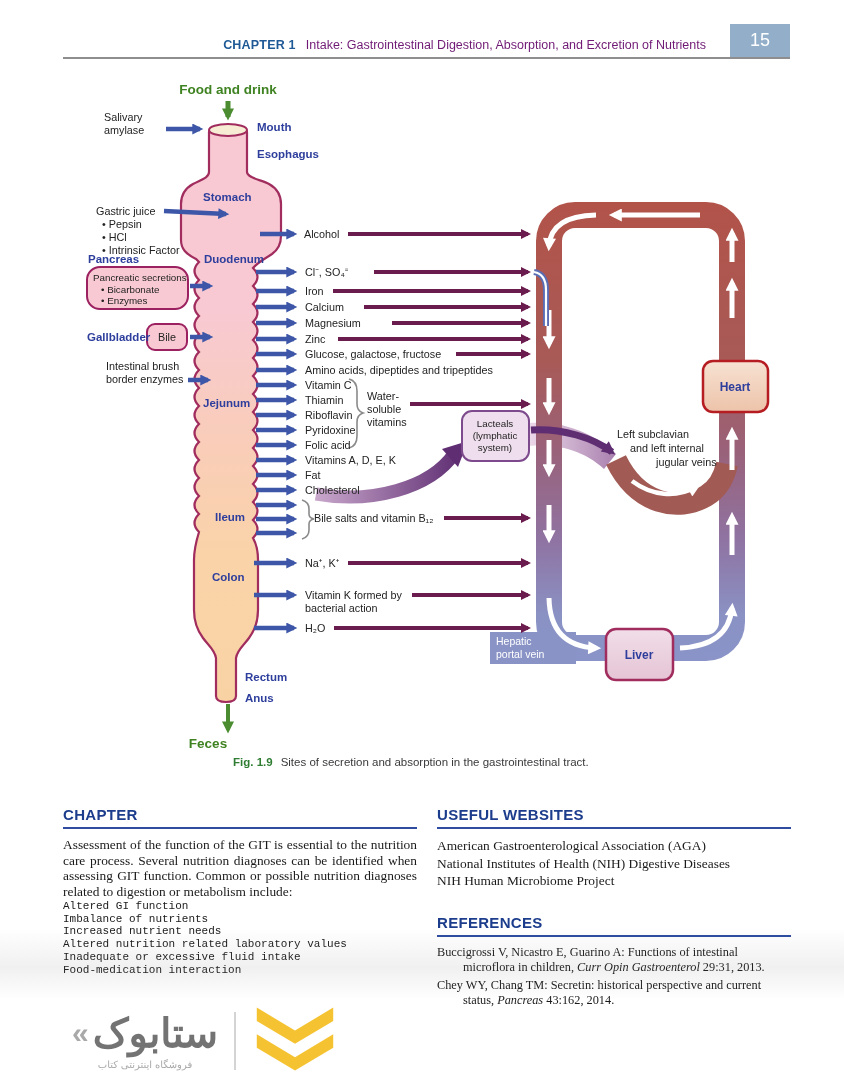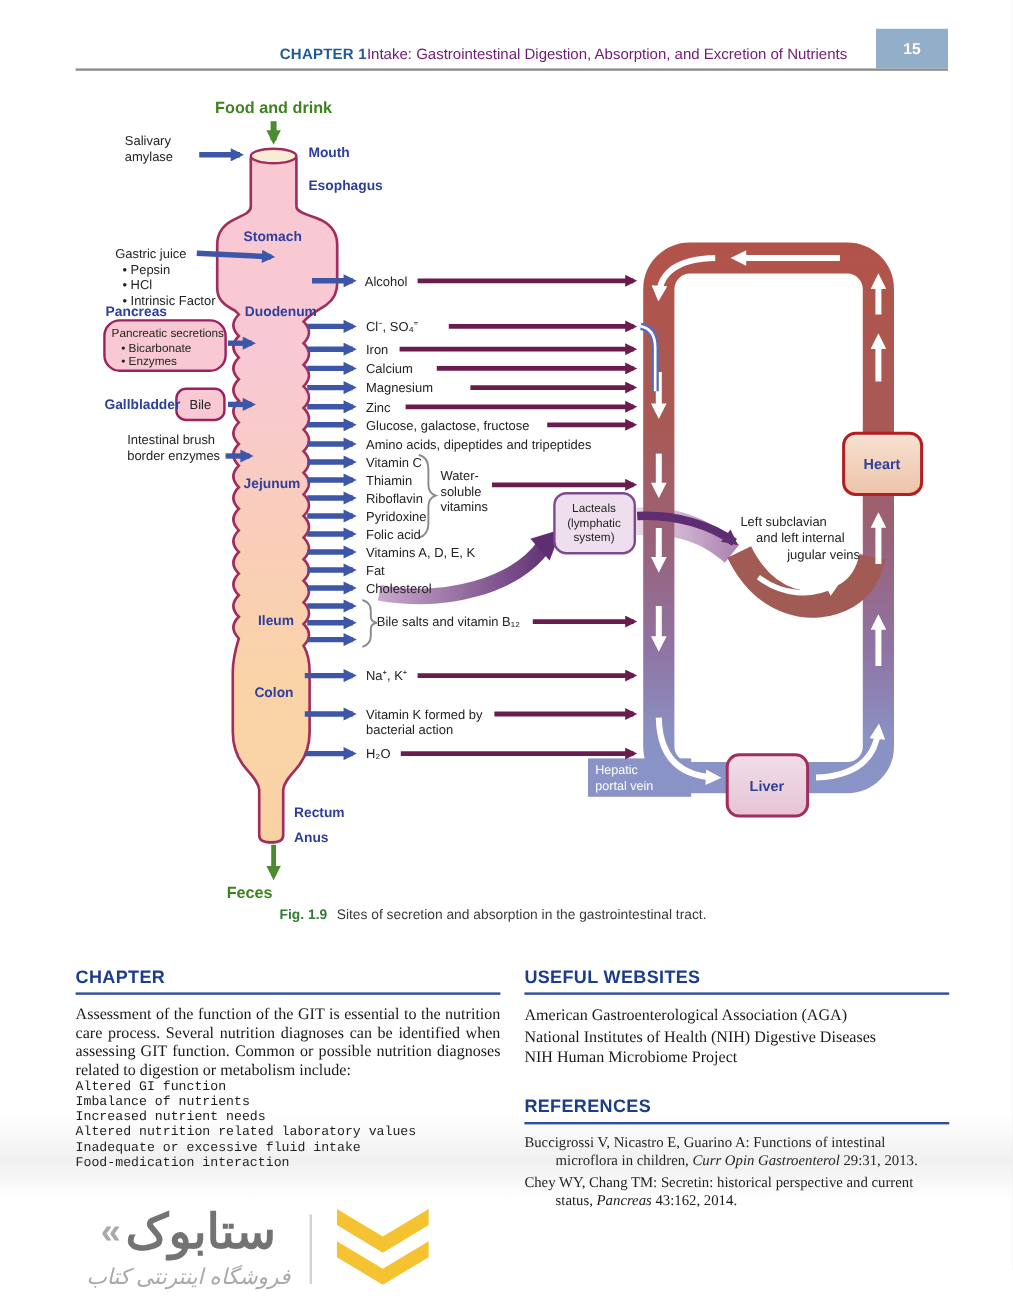--- a/index.html
+++ b/index.html
@@ -1,25 +1,25 @@
 <!DOCTYPE html>
 <html><head>
 <meta charset="utf-8">
 <style>
   html,body{margin:0;padding:0;background:#e8e8e8;}
   .page{position:relative;width:844px;height:1080px;background:#ffffff;margin:0 auto;overflow:hidden;
         font-family:"Liberation Sans",sans-serif;}
   
   .header{position:absolute;left:63px;right:54px;top:0;height:57px;border-bottom:2px solid #8e8e8e;}
-  .header-inner{position:absolute;right:84px;bottom:5px;display:flex;align-items:baseline;white-space:nowrap;}
+  .header-inner{position:absolute;right:84px;bottom:5px;display:flex;align-items:baseline;gap:10px;white-space:nowrap;}
   .chapter-label{font-size:12.5px;font-weight:bold;color:#1f5a96;letter-spacing:.2px;}
   .chapter-title{font-size:12.5px;color:#701a75;}
   .page-box{position:absolute;right:0;top:24px;width:60px;height:33px;background:#92aec9;
             display:flex;align-items:center;justify-content:center;}
-  .page-num{color:#fff;font-weight:bold;font-size:13px;}
+  .page-num{color:#fff;font-weight:normal;font-size:18px;}
   
   svg.figure{position:absolute;left:0;top:0;width:844px;height:1080px;}
   svg text{font-family:"Liberation Sans",sans-serif;}
   .organ{font-size:11.5px;font-weight:bold;fill:#2e3e9c;}
   .blk{font-size:10.8px;fill:#232323;}
   .sm{font-size:9.8px;fill:#232323;}
   .grn{font-size:13.5px;font-weight:bold;fill:#3f8221;}
   .capfig{font-size:11.5px;font-weight:bold;fill:#2e7d32;}
   .captext{font-size:11.5px;fill:#3a3a3c;}
   .white-lbl{font-size:10.5px;fill:#ffffff;}
@@ -40,21 +40,21 @@
   .shadow-band{position:absolute;left:0;right:0;top:928px;height:72px;pointer-events:none;
     background:linear-gradient(180deg,rgba(0,0,0,0) 0%,rgba(110,110,110,0.10) 55%,rgba(0,0,0,0) 100%);}
   
   .footer{position:absolute;left:0;right:0;top:1002px;height:78px;display:flex;
           align-items:center;justify-content:space-between;padding:0 50px 0 72px;box-sizing:border-box;}
   .logo-group{display:flex;align-items:center;gap:16px;}
   .logo-text{text-align:center;}
   .logo-line{display:flex;align-items:center;justify-content:center;gap:4px;direction:ltr;}
   .logo-mark{color:#a9a9a9;font-weight:bold;font-size:30px;line-height:1;}
   .logo-name{color:#737373;font-weight:bold;font-size:40px;line-height:1;}
-  .logo-sub{color:#a9a9a9;font-size:18px;margin-top:6px;direction:rtl;font-style:italic;}
+  .logo-sub{color:#a9a9a9;font-size:10px;margin-top:6px;direction:rtl;}
   .logo-divider{width:2px;height:58px;background:#d4d4d4;}
   .footer-right{text-align:right;}
   .tagline{font-size:17px;font-weight:bold;color:#4f4f4f;direction:rtl;margin-bottom:7px;}
   .url{font-size:25px;font-weight:bold;color:#1c1c1c;letter-spacing:7px;white-space:nowrap;}
   .url .yel{color:#f0b92c;}
 </style>
 </head>
 <body>
 
 <div class="page">

